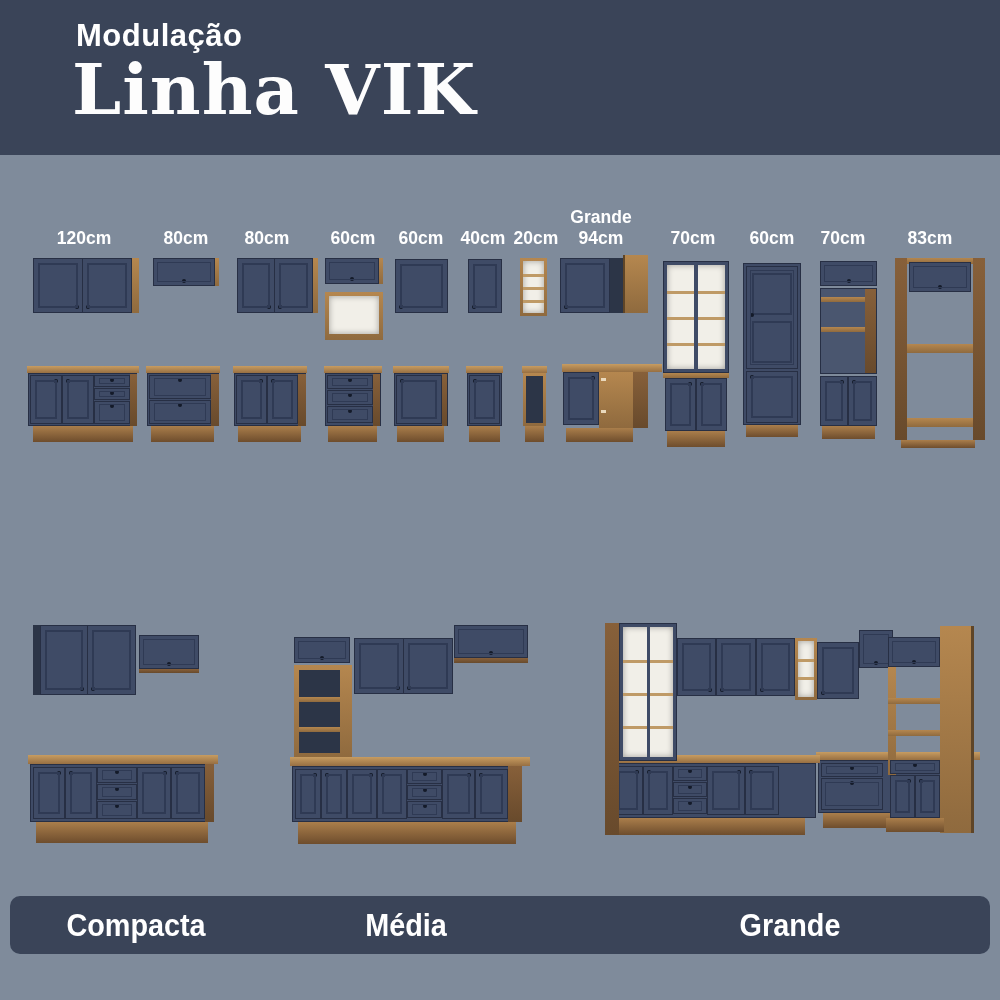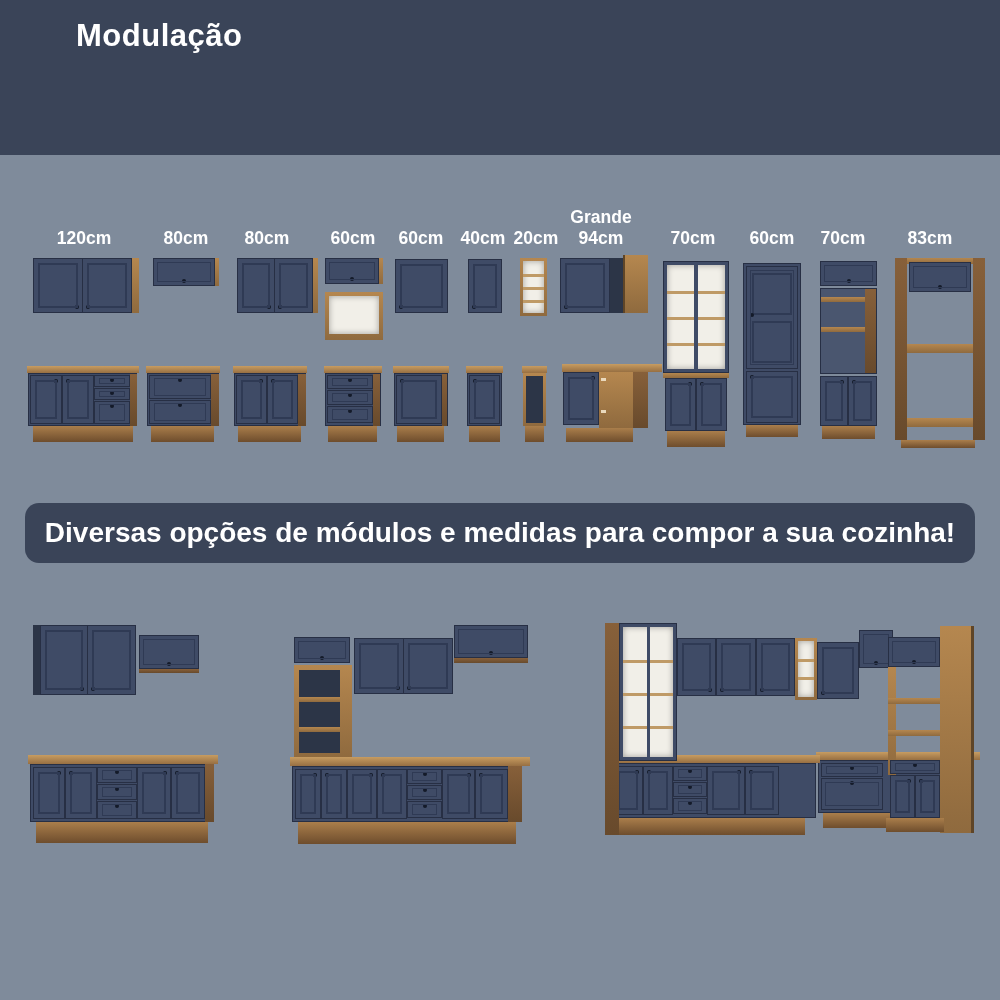--- a/index.html
+++ b/index.html
@@ -42,20 +42,21 @@
   .klabel{position:absolute;top:11px;color:#fff;font-weight:bold;font-size:32px;white-space:nowrap;
           transform:translateX(-50%) scaleX(.9);}
 </style>
 </head>
 <body>
 
 <div class="stage">
 
   <div class="hdr">
     <div class="kicker">Modulação</div>
+    <div class="title">Linha VIK</div>
   </div>
 
   <div class="mlabel" style="left:84px;top:228px">120cm</div>
   <div class="mlabel" style="left:186px;top:228px">80cm</div>
   <div class="mlabel" style="left:267px;top:228px">80cm</div>
   <div class="mlabel" style="left:353px;top:228px">60cm</div>
   <div class="mlabel" style="left:421px;top:228px">60cm</div>
   <div class="mlabel" style="left:483px;top:228px">40cm</div>
   <div class="mlabel" style="left:536px;top:228px">20cm</div>
   <div class="mlabel" style="left:601px;top:207px">Grande
@@ -268,21 +269,20 @@
     <div class="door" style="left:1px;top:8px;width:36px;height:53px">
         <i class="kn kn-tr"></i>
       </div>
     <div class="wd" style="left:37px;top:8px;width:34px;height:56px"></div>
     <i class="hg" style="left:39px;top:14px"></i>
     <i class="hg" style="left:39px;top:46px"></i>
     <div class="wdd" style="left:71px;top:8px;width:15px;height:56px"></div>
     <div class="plinth" style="left:4px;top:64px;width:67px;height:14px"></div>
   </div>
 
-  <div class="banner">Diversas opções de módulos e medidas para compor a sua cozinha!</div>
 
   <div class="mod" style="left:28px;top:622px;width:192px;height:222px">
     <div class="dk" style="left:5px;top:3px;width:7px;height:70px"></div>
     <div class="door" style="left:12px;top:3px;width:48px;height:70px">
         <i class="kn kn-br"></i>
       </div>
     <div class="door" style="left:59px;top:3px;width:49px;height:70px">
         <i class="kn kn-bl"></i>
       </div>
     <div class="door s" style="left:111px;top:13px;width:60px;height:34px">
@@ -446,14 +446,19 @@
       </div>
     <div class="door" style="left:287px;top:155px;width:25px;height:43px">
         <i class="kn kn-tr"></i>
       </div>
     <div class="door" style="left:312px;top:155px;width:25px;height:43px">
         <i class="kn kn-tl"></i>
       </div>
     <div class="plinth" style="left:283px;top:198px;width:58px;height:14px"></div>
   </div>
 
+  <div class="band">
+    <div class="klabel" style="left:126px">Compacta</div>
+    <div class="klabel" style="left:396px">Média</div>
+    <div class="klabel" style="left:780px">Grande</div>
+  </div>
 
 </div>
 
 </body></html>

